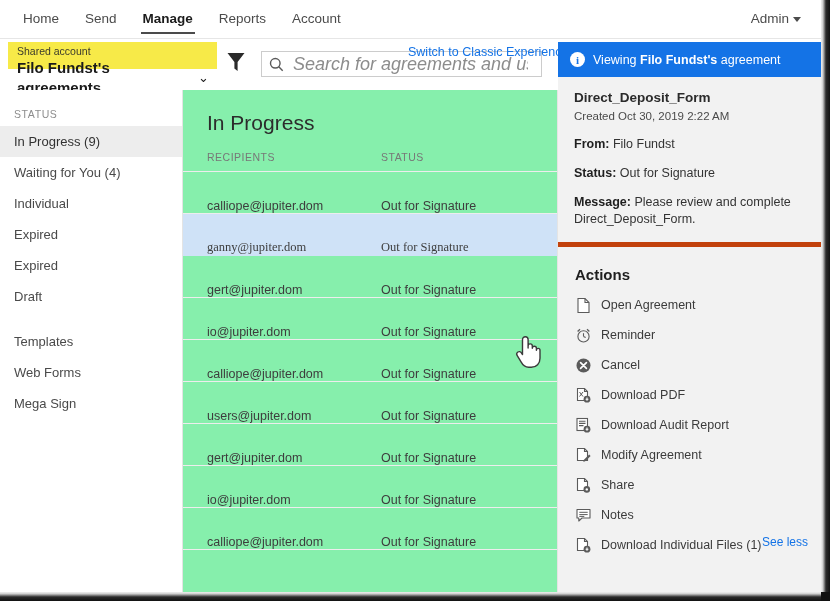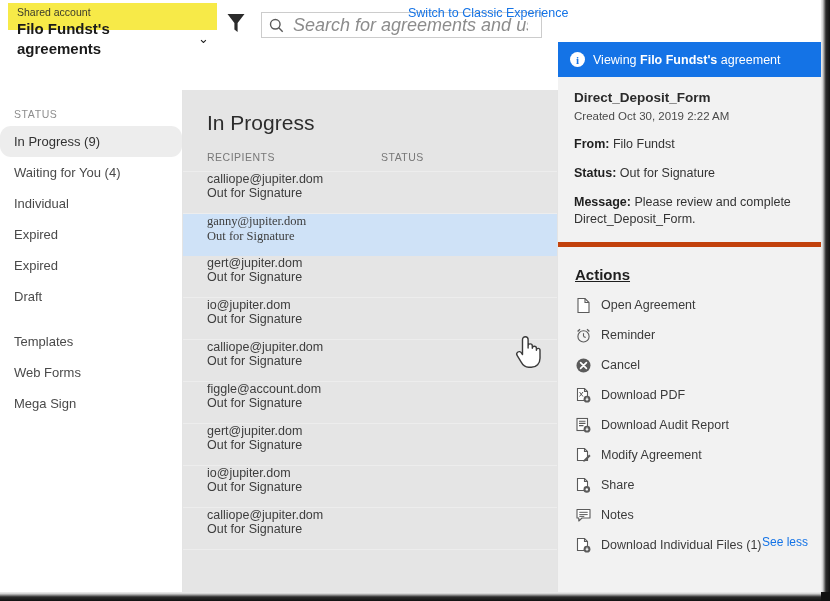--- a/index.html
+++ b/index.html
@@ -184,33 +184,32 @@
     padding: 18px 0 6px 14px;
   }
   .side-item {
     font-size: 13px;
     color: #4a4a4a;
     height: 31px;
     line-height: 31px;
     padding-left: 14px;
     cursor: pointer;
     white-space: nowrap;
-    border-radius: 11px;
   }
   .side-item.active {
     background: #ededed;
     color: #323232;
   }
   .side-gap { height: 14px; }
 
   .col-main {
     position: absolute;
     left: 183px; top: 0;
     width: 374px; height: 502px;
-    background: #e5e5e5;
+    background: #86efac;
     border-right: 1px solid #e4e4e4;
   }
   .main-title {
     font-size: 21px;
     color: #2c2c2c;
     padding: 19px 0 0 24px;
     line-height: 28px;
   }
   .tbl {
     margin-top: 14px;
@@ -221,29 +220,28 @@
     font-size: 10.5px;
     letter-spacing: 0.5px;
     color: #777777;
     padding: 0 0 8px 24px;
     border-bottom: 1px solid #ededed;
   }
   .th-recip { width: 174px; }
   .th-status { width: 160px; }
   .row {
     display: flex;
-    align-items: flex-start;
+    align-items: flex-end;
     height: 42px;
     padding-left: 24px;
     font-size: 12.5px;
     color: #3d3d3d;
     border-bottom: 1px solid #ededed;
     cursor: pointer;
     box-sizing: border-box;
-    flex-direction: column;
   }
   .row.selected {
     background: #cfe2f7;
     border-bottom-color: #cfe2f7;
     font-family: Liberation Serif, serif;
   }
   .cell-recip { width: 174px; }
   .cell-status { width: 160px; }
 
   .col-right {
@@ -321,21 +319,20 @@
     padding: 10px 0 8px 12px;
     background: #f2f2f2;
     width: 190px;
     box-sizing: border-box;
   }
   .actions-title {
     font-size: 15px;
     font-weight: bold;
     color: #1f1f1f;
     margin-bottom: 7px;
-    text-decoration: underline;
   }
   .action-item {
     display: flex;
     align-items: center;
     height: 30px;
     font-size: 12.5px;
     color: #3b3b3b;
     cursor: pointer;
     white-space: nowrap;
   }
@@ -362,20 +359,32 @@
     pointer-events: none;
     z-index: 50;
   }
 </style>
 </head>
 <body>
 
 <div id="app">
   <div class="page">
 
+    <div class="topnav">
+      <div class="topnav-items">
+        <div class="nav-item">Home</div>
+        <div class="nav-item">Send</div>
+        <div class="nav-item active">Manage</div>
+        <div class="nav-item">Reports</div>
+        <div class="nav-item">Account</div>
+      </div>
+      <div class="admin">
+        <span>Admin</span><span class="caret-down"></span>
+      </div>
+    </div>
 
     <div class="subbar">
       <div class="shared-box">
         <div class="shared-label">Shared account</div>
         <div class="shared-name">
           <span>Filo Fundst's agreements</span>
           <span class="shared-caret">⌄</span>
         </div>
       </div>
 
@@ -434,21 +443,21 @@
           </div>
           <div class="row">
             <div class="cell-recip">io@jupiter.dom</div>
             <div class="cell-status">Out for Signature</div>
           </div>
           <div class="row">
             <div class="cell-recip">calliope@jupiter.dom</div>
             <div class="cell-status">Out for Signature</div>
           </div>
           <div class="row">
-            <div class="cell-recip">figgle@account.dom</div>
+            <div class="cell-recip">users@jupiter.dom</div>
             <div class="cell-status">Out for Signature</div>
           </div>
           <div class="row">
             <div class="cell-recip">gert@jupiter.dom</div>
             <div class="cell-status">Out for Signature</div>
           </div>
           <div class="row">
             <div class="cell-recip">io@jupiter.dom</div>
             <div class="cell-status">Out for Signature</div>
           </div>

